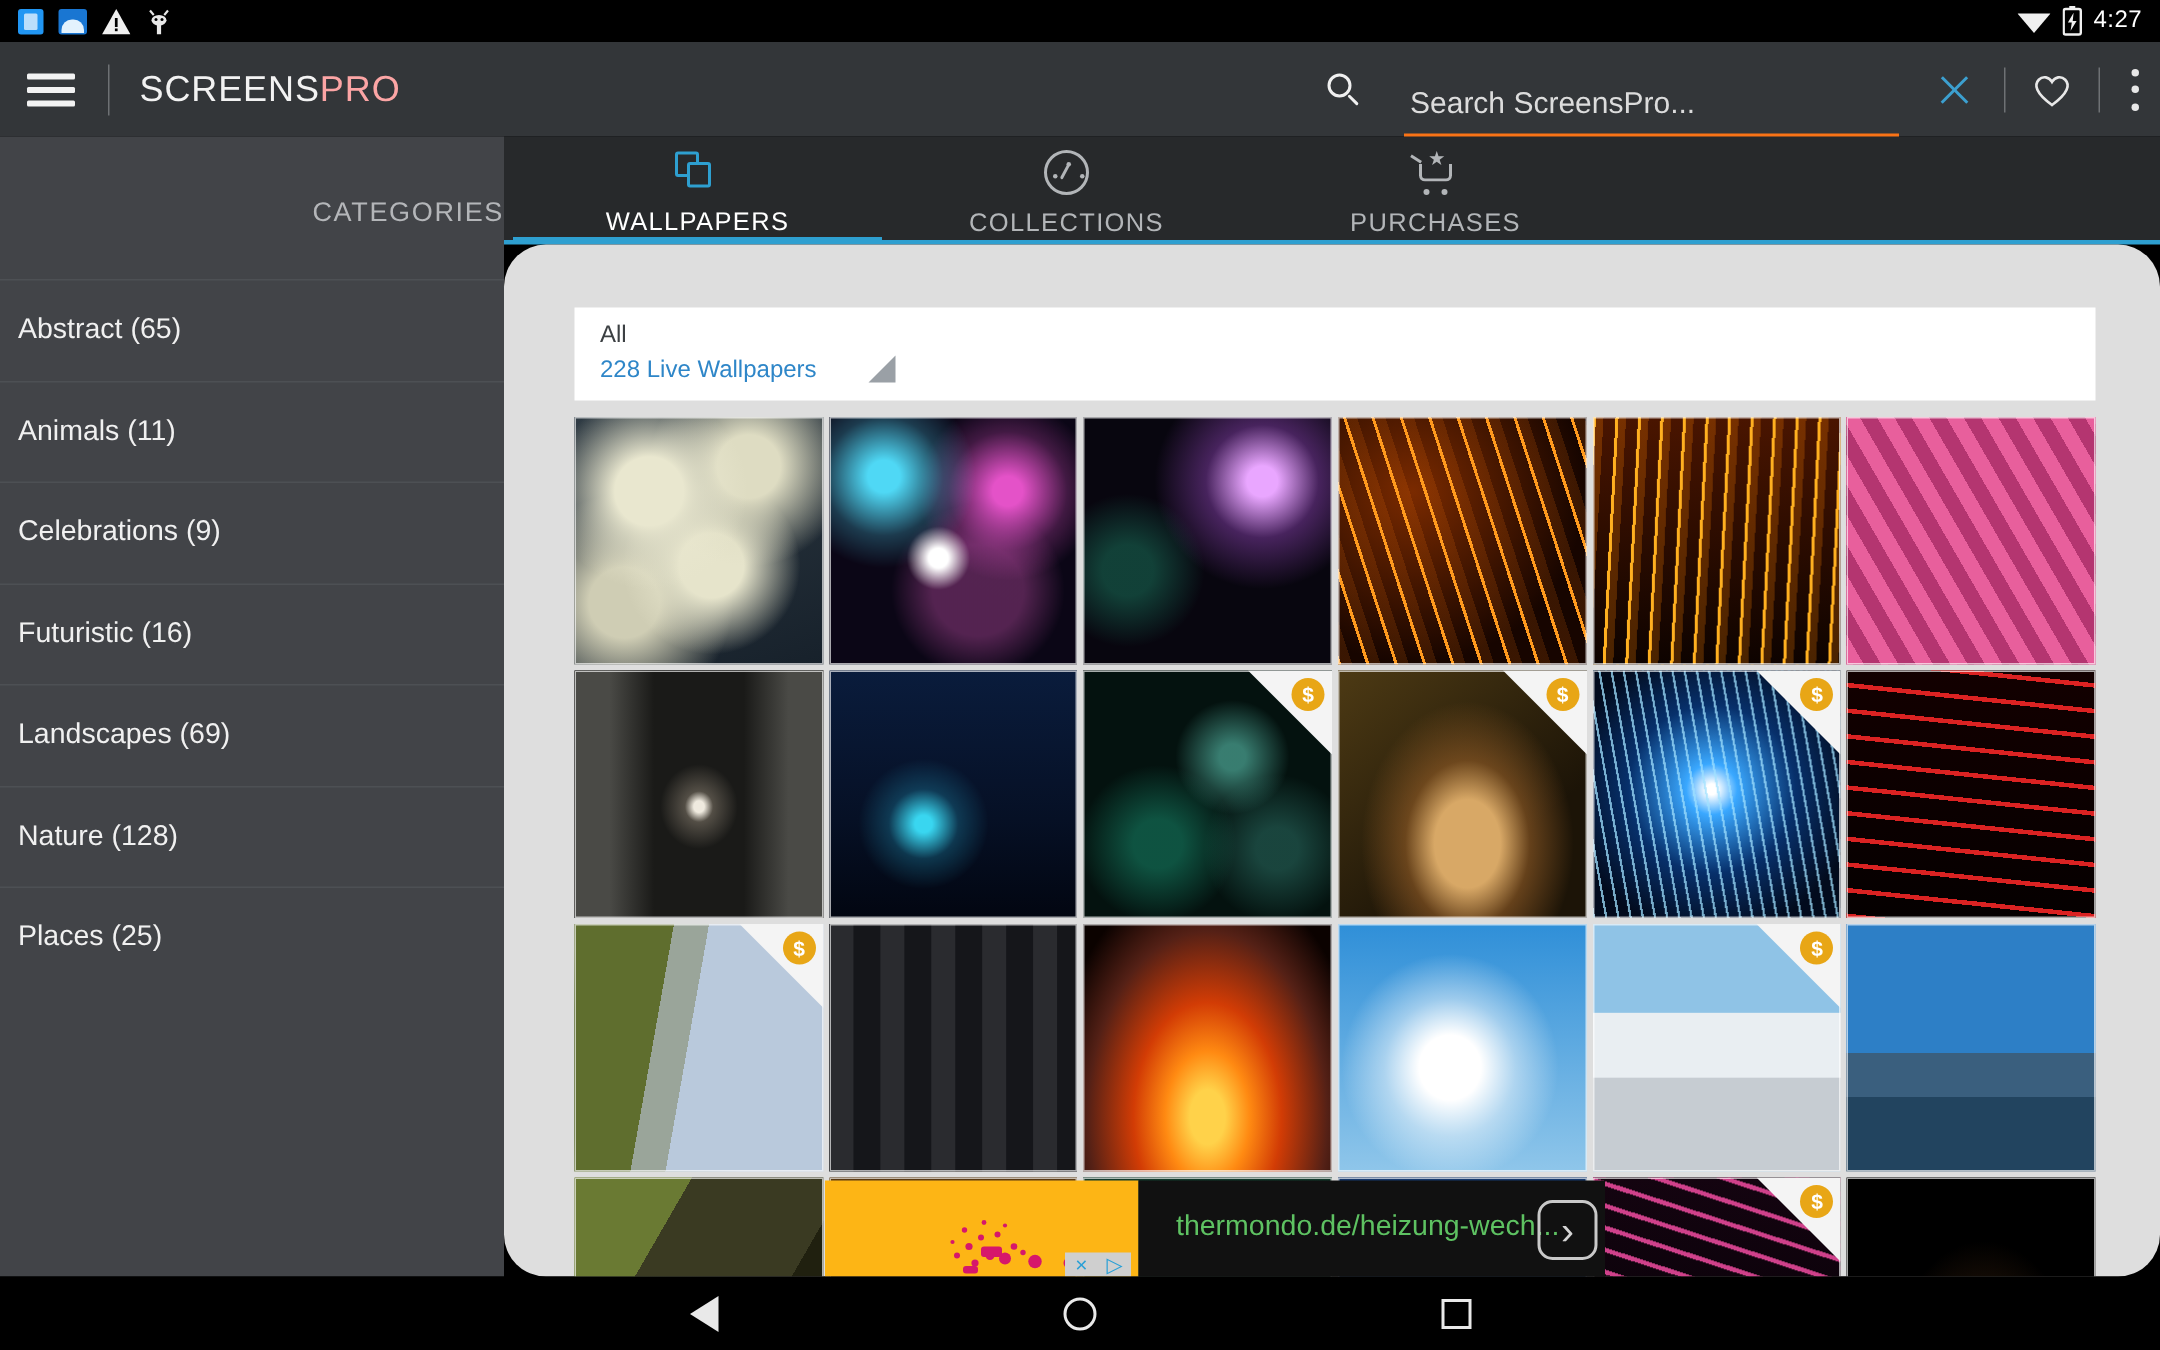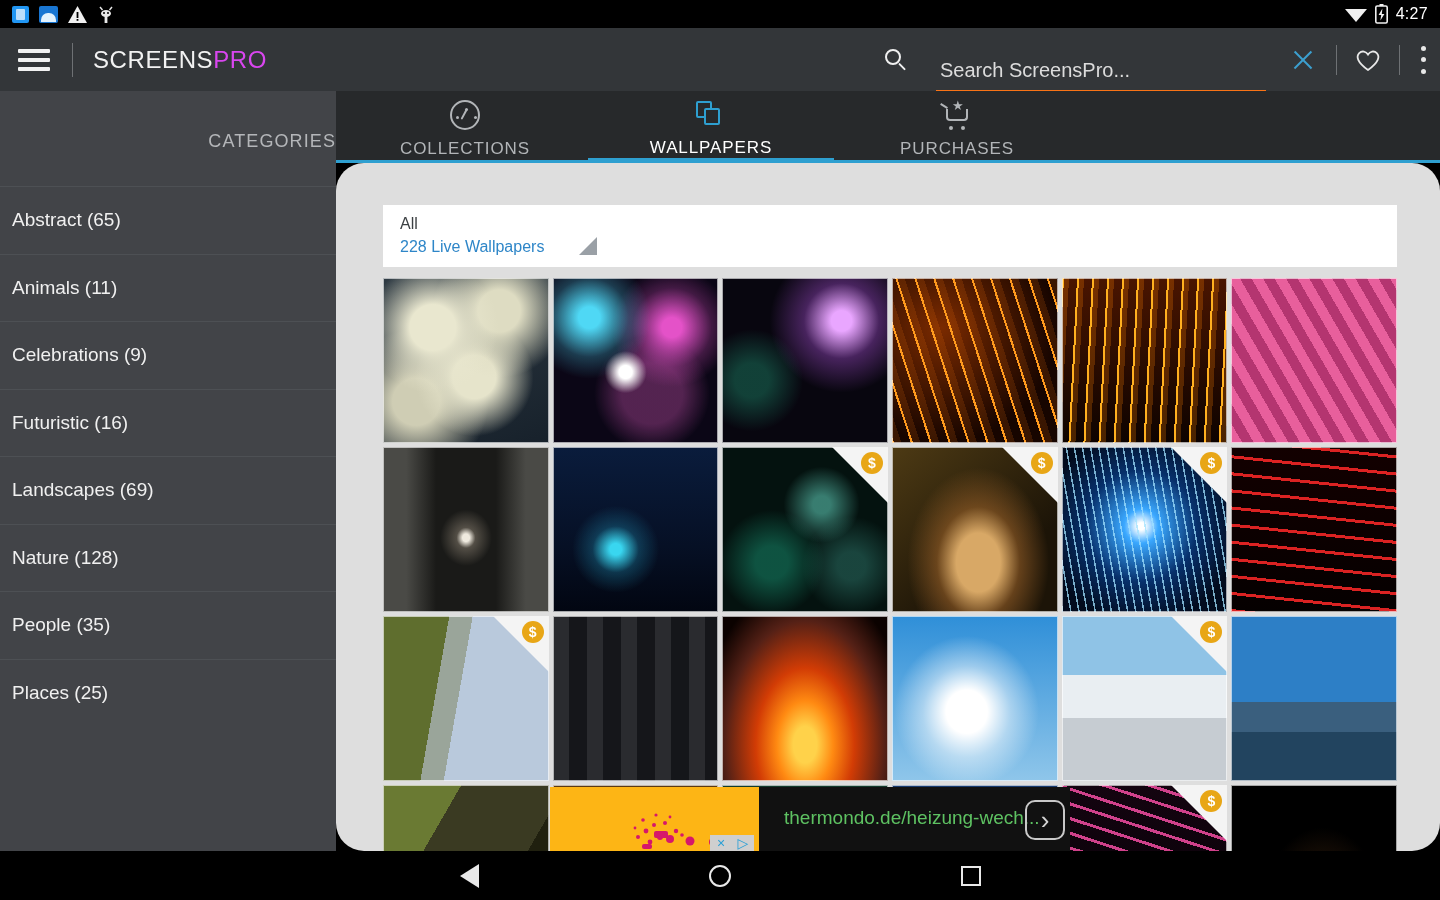--- a/index.html
+++ b/index.html
@@ -23,29 +23,29 @@
 
   
   .appbar{ position:absolute; left:0; top:28px; width:1440px; height:63px;
            background:#333639; display:flex; align-items:center; }
   .hamburger{ width:32px; height:22px; margin-left:18px; display:flex; flex-direction:column;
               justify-content:space-between; cursor:pointer; }
   .hamburger span{ display:block; height:4px; background:#f2f2f2; border-radius:1px; }
   .bar-div{ width:1px; height:34px; background:#6e7174; margin:0 20px 0 22px; }
   .brand{ font-size:24px; letter-spacing:.6px; }
   .brand .b1{ color:#f2f2f2; }
-  .brand .b2{ color:#d946ef; }
+  .brand .b2{ color:#fca5a5; }
 
   .searchwrap{ margin-left:auto; display:flex; align-items:center; padding-right:14px; }
   .search-icon{ width:24px; height:24px; position:relative; margin-right:28px; }
   .search-icon i{ position:absolute; width:16px; height:16px; border:2.3px solid #f0f0f0;
                   border-radius:50%; left:1px; top:1px; }
   .search-icon b{ position:absolute; width:2.4px; height:9px; background:#f0f0f0;
                   transform:rotate(-45deg); left:17px; top:14px; border-radius:2px; }
-  .search-field{ width:330px; border-bottom:2px solid #f97316; padding:4px 2px 8px 4px;margin-top:28px; }
+  .search-field{ width:330px; border-bottom:4px solid #f97316; padding:4px 2px 8px 4px;margin-top:28px; }
   .search-field input{ width:100%; background:transparent; border:none; outline:none;
                        color:#eaeaea; font-size:20px; font-family:inherit; }
   .search-field input::placeholder{ color:#dcdcdc; }
   .x-btn{ width:30px; height:30px; position:relative; margin-left:22px; cursor:pointer; }
   .x-btn:before,.x-btn:after{ content:""; position:absolute; left:3px; top:14px; width:24px;
                               height:2.2px; background:#3ca0d0; }
   .x-btn:before{ transform:rotate(45deg);} .x-btn:after{ transform:rotate(-45deg);}
   .vdiv{ width:1px; height:30px; background:#6e7174; margin:0 18px; }
   .heart{ width:26px; height:26px; position:relative; cursor:pointer; }
   .dots{ width:6px; height:28px; display:flex; flex-direction:column; justify-content:space-between;
@@ -205,40 +205,39 @@
 
   <div class="sidebar">
     <div class="cat-head">CATEGORIES</div>
     <div class="cat-list">
       <div class="cat-item">Abstract (65)</div>
       <div class="cat-item">Animals (11)</div>
       <div class="cat-item">Celebrations (9)</div>
       <div class="cat-item">Futuristic (16)</div>
       <div class="cat-item">Landscapes (69)</div>
       <div class="cat-item">Nature (128)</div>
-      <div class="cat-item">People (35)</div>
       <div class="cat-item">Places (25)</div>
     </div>
   </div>
 
   <div class="tabbar">
     <div class="tabs">
-      <div class="tab">
-        <span class="ic-gauge">
-            <i></i>
-          </span>
-        <span class="tlabel">COLLECTIONS</span>
-        <span class="tindic"></span>
-      </div>
       <div class="tab active">
         <span class="ic-layers">
             <b class="back"></b>
             <b class="front"></b>
           </span>
         <span class="tlabel">WALLPAPERS</span>
+        <span class="tindic"></span>
+      </div>
+      <div class="tab">
+        <span class="ic-gauge">
+            <i></i>
+          </span>
+        <span class="tlabel">COLLECTIONS</span>
         <span class="tindic"></span>
       </div>
       <div class="tab">
         <span class="ic-cart">
           <span class="star">★</span>
           <span class="handle"></span>
             <span class="body"></span>
           <span class="w1"></span>
             <span class="w2"></span>
         </span>

